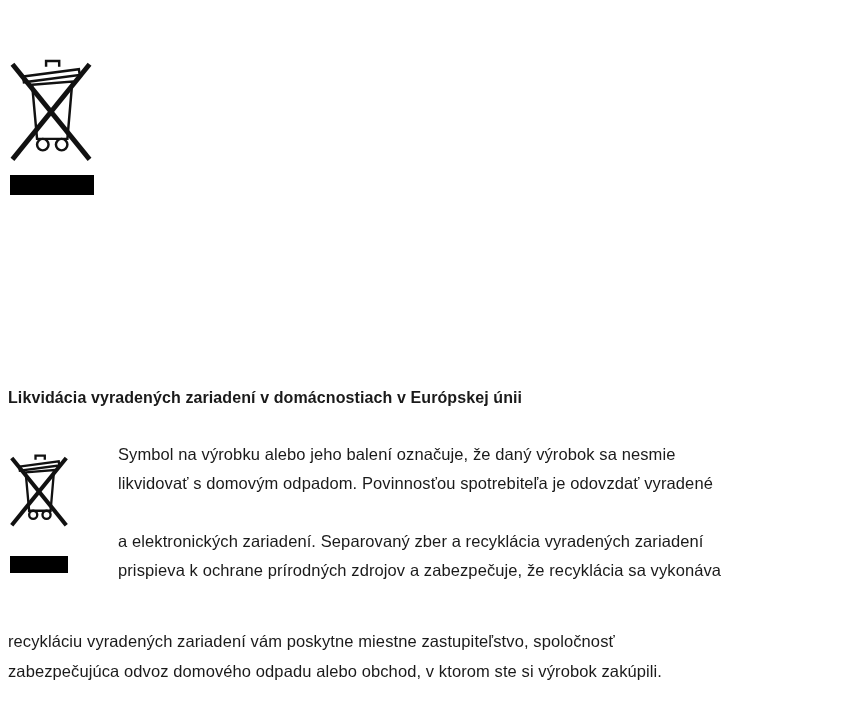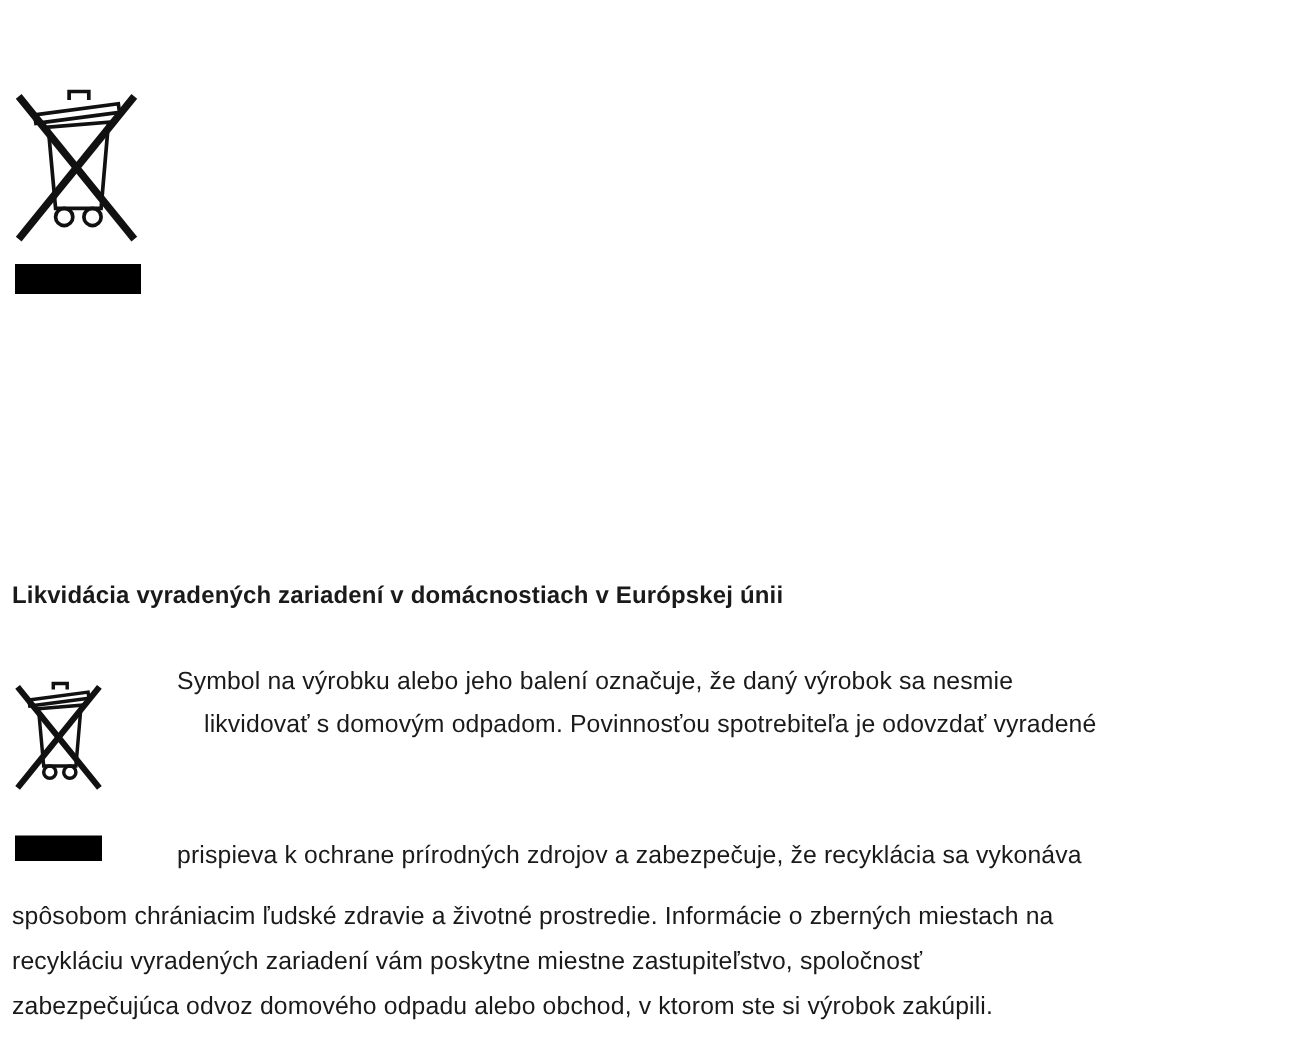--- a/index.html
+++ b/index.html
@@ -40,21 +40,21 @@
   .body-line {
     position: absolute;
     font-size: 16.5px;
     line-height: 22px;
     white-space: nowrap;
     letter-spacing: 0.1px;
   }
   .indented { left: 118px; }
   .flush { left: 8px; }
   .l1 { top: 443px; }
-  .l2 { top: 472px; margin-left: 18px; }
+  .l2 { top: 472px; }
   .l3 { top: 501px; }
   .l4 { top: 530px; }
   .l5 { top: 559px; }
   .l6 { top: 600px; }
   .l7 { top: 630px; }
   .l8 { top: 660px; }
 </style>
 </head>
 <body>
 
@@ -95,18 +95,18 @@
           <line x1="3" y1="8" x2="97" y2="124"></line>
           <line x1="97" y1="8" x2="3" y2="124"></line>
         </g>
       </svg>
     </span>
     <div class="weee-bar"></div>
   </div>
 
   <div class="body-line indented l1">Symbol na výrobku alebo jeho balení označuje, že daný výrobok sa nesmie</div>
   <div class="body-line indented l2">likvidovať s domovým odpadom. Povinnosťou spotrebiteľa je odovzdať vyradené</div>
+  <div class="body-line indented l4">a elektronických zariadení. Separovaný zber a recyklácia vyradených zariadení</div>
   <div class="body-line indented l5">prispieva k ochrane prírodných zdrojov a zabezpečuje, že recyklácia sa vykonáva</div>
-  <div class="body-line flush l6">spôsobom chrániacim ľudské zdravie a životné prostredie. Informácie o zberných miestach na</div>
   <div class="body-line flush l7">recykláciu vyradených zariadení vám poskytne miestne zastupiteľstvo, spoločnosť</div>
   <div class="body-line flush l8">zabezpečujúca odvoz domového odpadu alebo obchod, v ktorom ste si výrobok zakúpili.</div>
 
 </div>
 
 </body></html>

